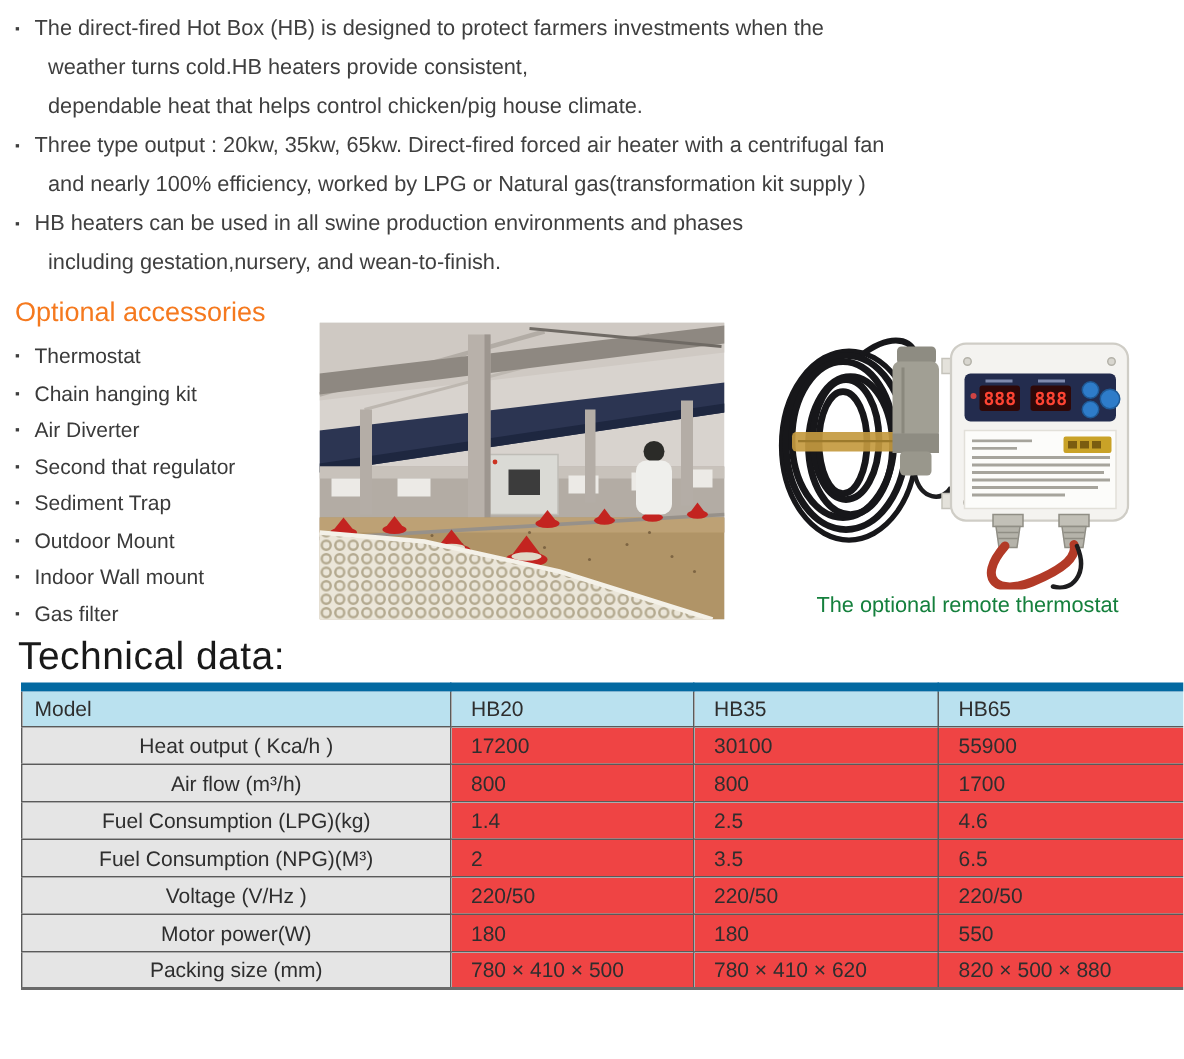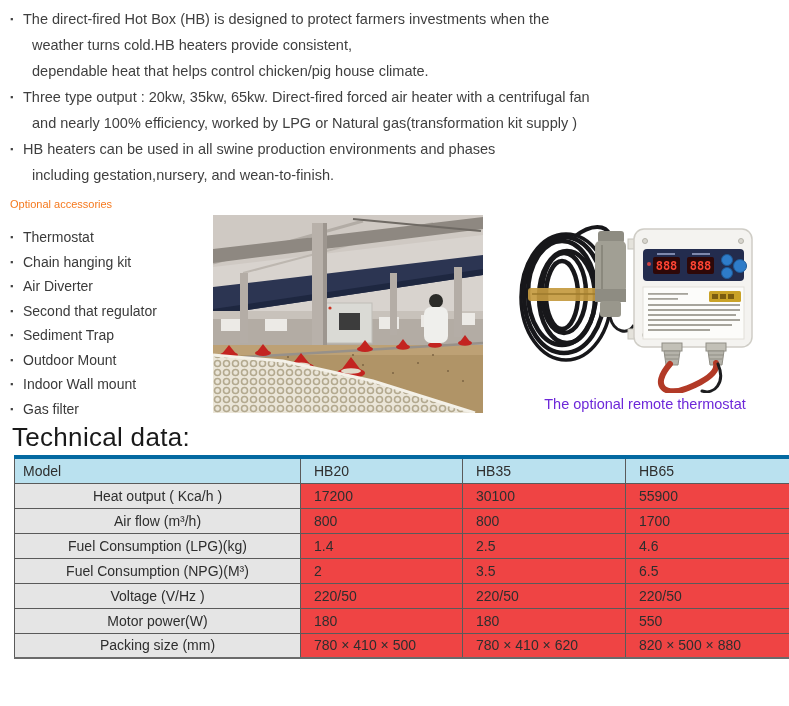--- a/index.html
+++ b/index.html
@@ -7,34 +7,34 @@
   body { font-family:"Liberation Sans","DejaVu Sans",sans-serif; color:#3c3c3c; }
   .page { position:relative; width:789px; height:706px; background:#fff; overflow:hidden; }
 
   
   .intro { position:absolute; top:6px; left:10px; width:770px; font-size:14.5px; line-height:26px; color:#3f3f3f; }
   .para { position:relative; padding-left:13px; }
   .bullet { position:absolute; left:0; top:0; font-size:9px; line-height:26px; color:#3f3f3f; }
   .line.cont { padding-left:9px; }
 
   
-  .acc-heading { position:absolute; top:198px; left:10px; font-size:11px; }
+  .acc-heading { position:absolute; top:198px; left:10px; font-size:18px; }
   .acc-list { position:absolute; top:225px; left:10px; font-size:14px; line-height:24.5px; color:#3a3a3a; }
   .acc-item { position:relative; padding-left:13px; }
   .acc-item .bullet { line-height:24.5px; }
 
   
   .poultry-photo { position:absolute; top:215px; left:213px; width:270px; height:198px; }
   .thermo-photo { position:absolute; top:203px; left:512px; width:250px; height:190px; }
-  .thermo-caption { position:absolute; top:396px; left:515px; width:260px; text-align:center; font-size:14.5px; color:#6d28d9; }
+  .thermo-caption { position:absolute; top:396px; left:515px; width:260px; text-align:center; font-size:14.5px; color:#15803d; }
 
   
   .tech-heading { position:absolute; top:422px; left:12px; font-size:26px; color:#191919; letter-spacing:0.3px; }
   .tech-table { position:absolute; top:455px; left:14px; width:775px; border-collapse:collapse; table-layout:fixed;
-                border-top:4px solid #0369a1; border-bottom:2px solid #6a6a6a; border-left:1px solid #5a5a5a; }
+                border-top:6px solid #0369a1; border-bottom:2px solid #6a6a6a; border-left:1px solid #5a5a5a; }
   .tech-table td { border-bottom:1px solid #5a5a5a; border-right:1px solid #5a5a5a; font-size:14px; color:#2e2e2e;
                    height:25px; padding:0 8px; vertical-align:middle; white-space:nowrap; overflow:hidden; }
   .tech-table td:last-child { border-right:none; }
   .tech-table tr.hdr td { background:#bae1ef; height:26px; }
   .tech-table td.lbl { background:#e5e5e5;text-align:center; }
   .tech-table td.val { padding-left:13px; background:#ef4444; }
 </style>
 </head>
 <body>
 

